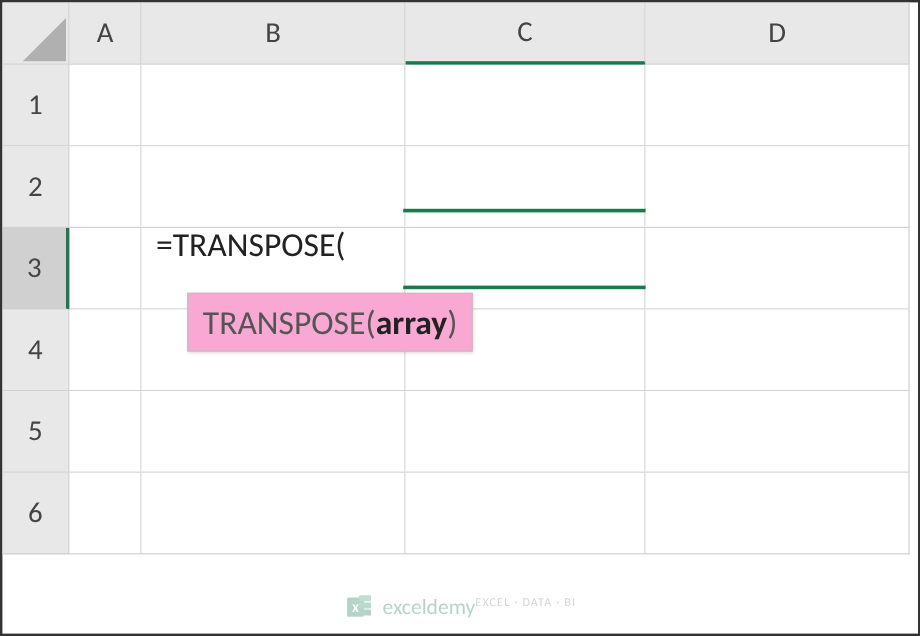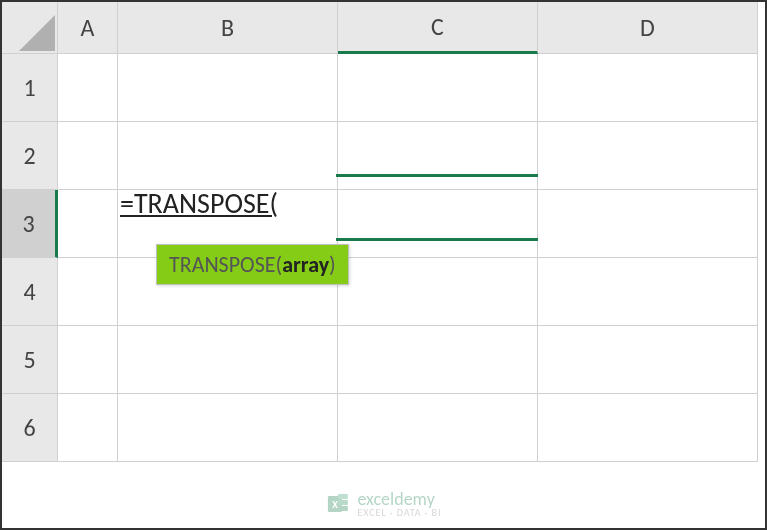--- a/index.html
+++ b/index.html
@@ -57,28 +57,27 @@
       background: #d0d0d0;
       border-right: 3px solid #1a7a4c;
     }
     .data-cell {
       justify-content: flex-start;
       padding-left: 8px;
       color: #222;
     }
     .formula-input {
       position: absolute;
-      left: 118px;
+      left: 128px;
       top: 184px;
       display: flex;
       align-items: center;
       font-size: 28px;
       color: #222;
       z-index: 5;
-      text-decoration: underline;
     }
     .selection-box-top {
       position: absolute;
       left: 334px;
       top: 172px;
       width: 202px;
       height: 3px;
       background: #1a7a4c;
       z-index: 4;
     }
@@ -88,24 +87,24 @@
       top: 236px;
       width: 202px;
       height: 3px;
       background: #1a7a4c;
       z-index: 4;
     }
     .tooltip {
       position: absolute;
       left: 154px;
       top: 242px;
-      background: #84cc16;
+      background: #f9a8d4;
       border: 1px solid #c0c0c0;
       padding: 6px 12px;
-      font-size: 22px;
+      font-size: 28px;
       color: #555;
       box-shadow: 1px 1px 3px rgba(0,0,0,0.15);
       z-index: 10;
     }
     .tooltip .arg {
       font-weight: bold;
       color: #222;
     }
     .watermark {
       position: absolute;
@@ -117,21 +116,21 @@
       gap: 8px;
       opacity: 0.35;
       z-index: 20;
     }
     .watermark-icon {
       width: 24px;
       height: 24px;
     }
     .watermark-text {
       display: flex;
-      flex-direction: column;
+      flex-direction: row;
       line-height: 1;
     }
     .watermark-brand {
       font-size: 18px;
       color: #2a8a5c;
       font-weight: 500;
     }
     .watermark-tag {
       font-size: 10px;
       color: #888;

